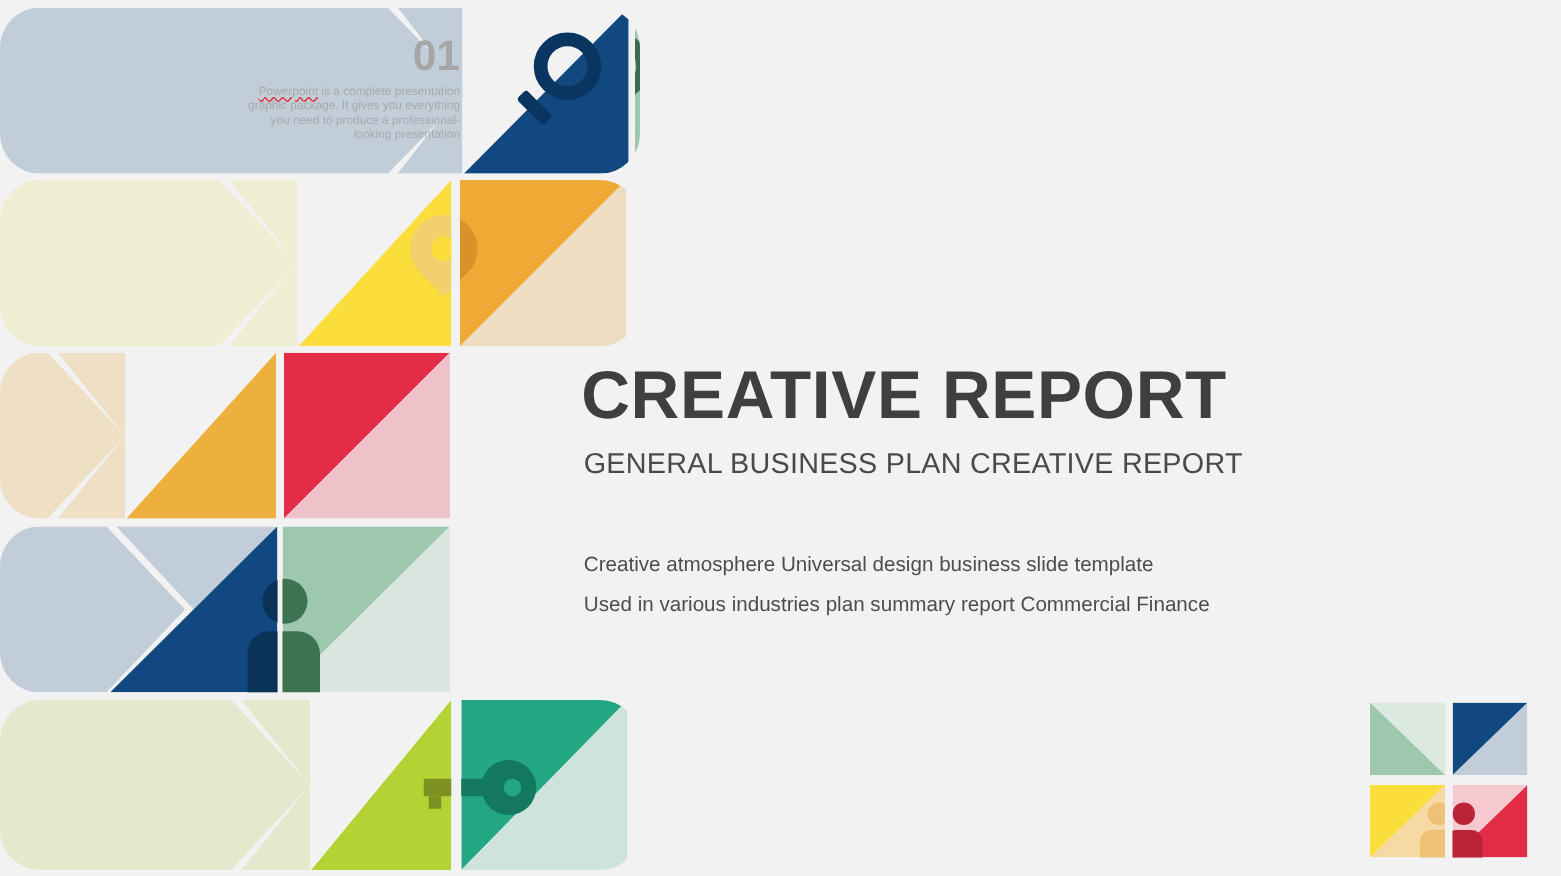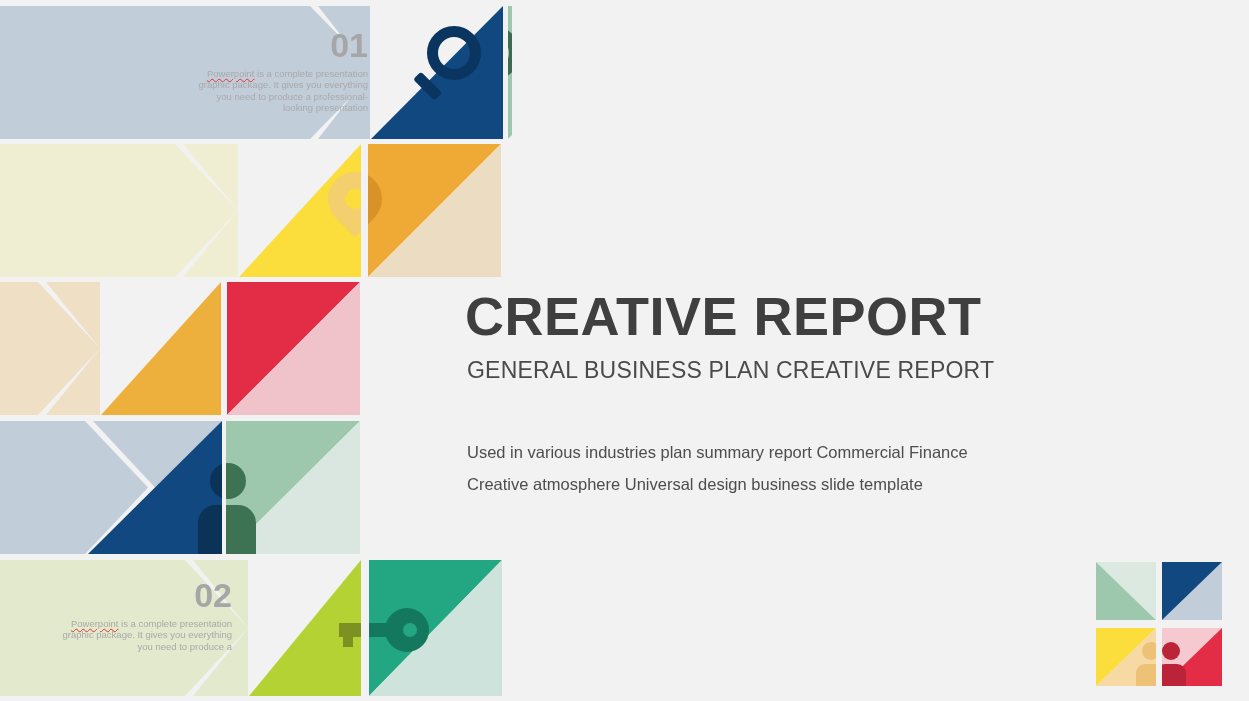--- a/index.html
+++ b/index.html
@@ -6,21 +6,21 @@
   body{
     width:1249px;height:701px;
     background:#f1f2f1;
     font-family:"Liberation Sans", sans-serif;
     overflow:hidden;
     position:relative;
   }
   .slide{position:absolute;inset:0;background:#f1f2f1;overflow:hidden;}
 
   
-  .row{position:absolute;left:0;overflow:hidden;}
+  .row{position:absolute;left:0;overflow:hidden;border-radius:32px;}
   .band{position:absolute;left:0;top:0;height:100%;}
   .tri{position:absolute;top:0;height:100%;}
 
   
   .numblk{position:absolute;text-align:right;}
   .num{
     font-size:34px;font-weight:bold;color:#a6a6a6;
     line-height:1;letter-spacing:0px;
   }
   .numtxt{
@@ -204,34 +204,28 @@
         <div style="position:absolute;left:30px;top:0;width:44px;height:44px;
                     background:#14785e;border-radius:50%;"></div>
         <div style="position:absolute;left:48px;top:15px;width:14px;height:14px;
                     background:#23a783;border-radius:50%;"></div>
         <div style="position:absolute;left:0px;top:15px;width:36px;height:14px;
                     background:#14785e;"></div>
 
       </div>
     </div>
 
-    <div class="numblk" style="left:14px;top:18px;width:218px;">
-      <div class="num">02</div>
-      <div class="numtxt" style="margin-left:40px;">
-        <span class="sp">Powerpoint</span><span> is a complete presentation graphic package. It gives you everything you need to produce a</span>
-      </div>
-    </div>
   </div>
 
   <div class="copy">
     <h1 class="title">CREATIVE REPORT</h1>
     <h2 class="subtitle">GENERAL BUSINESS PLAN CREATIVE REPORT</h2>
     <div class="body">
+      <div>Creative atmosphere Universal design business slide template</div>
       <div>Used in various industries plan summary report Commercial Finance</div>
-      <div>Creative atmosphere Universal design business slide template</div>
     </div>
   </div>
 
   <div class="quad">
 
     <div class="qcell" style="left:0;top:0;">
       <div class="qa" style="background:#dce9e0;clip-path:polygon(0 0,100% 0,100% 100%);"></div>
       <div class="qa" style="background:#9ec8ae;clip-path:polygon(0 0,100% 100%,0 100%);"></div>
     </div>
 

